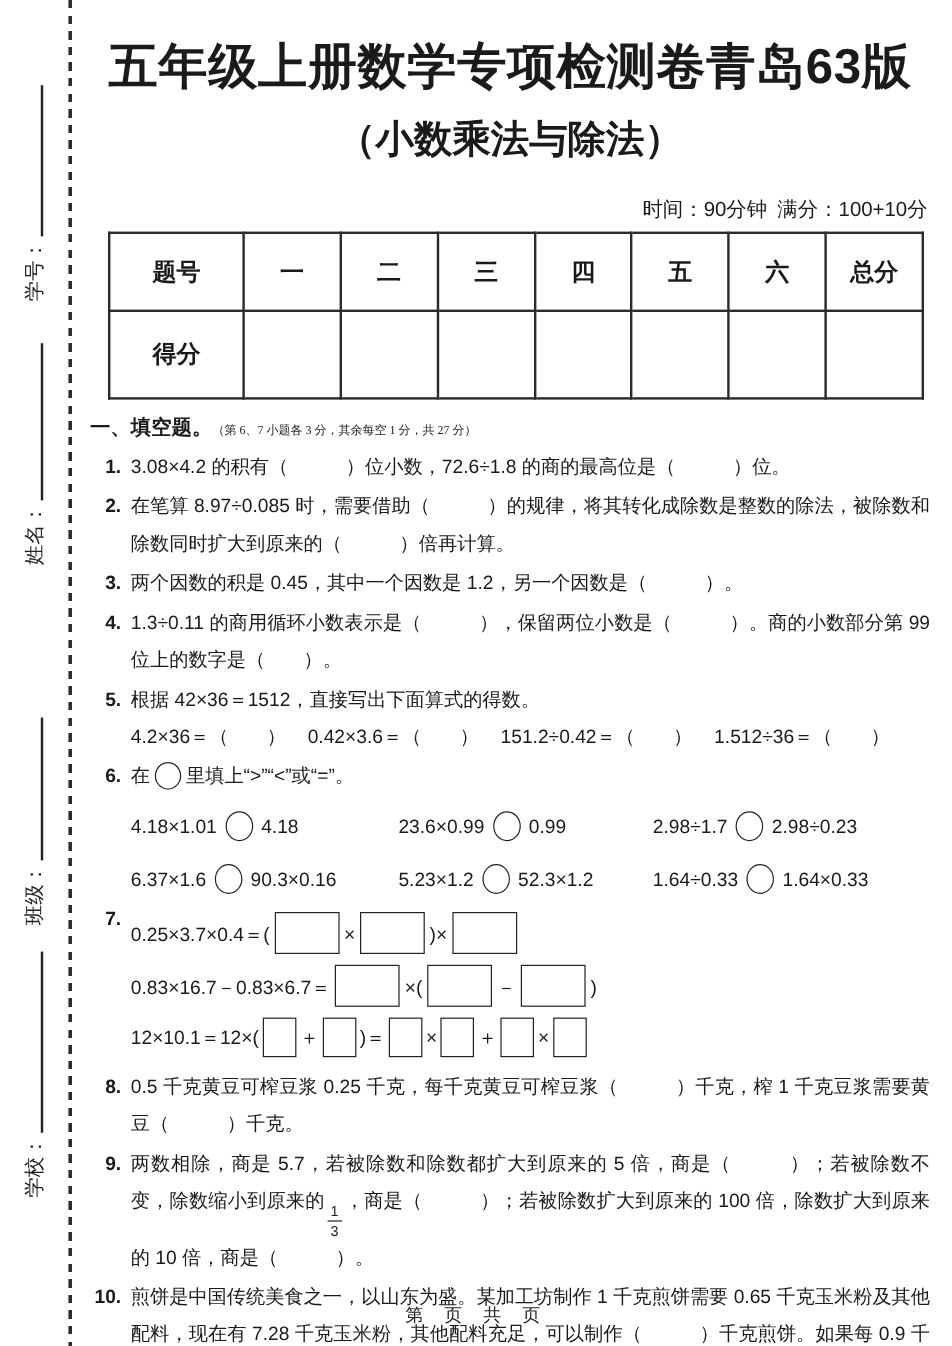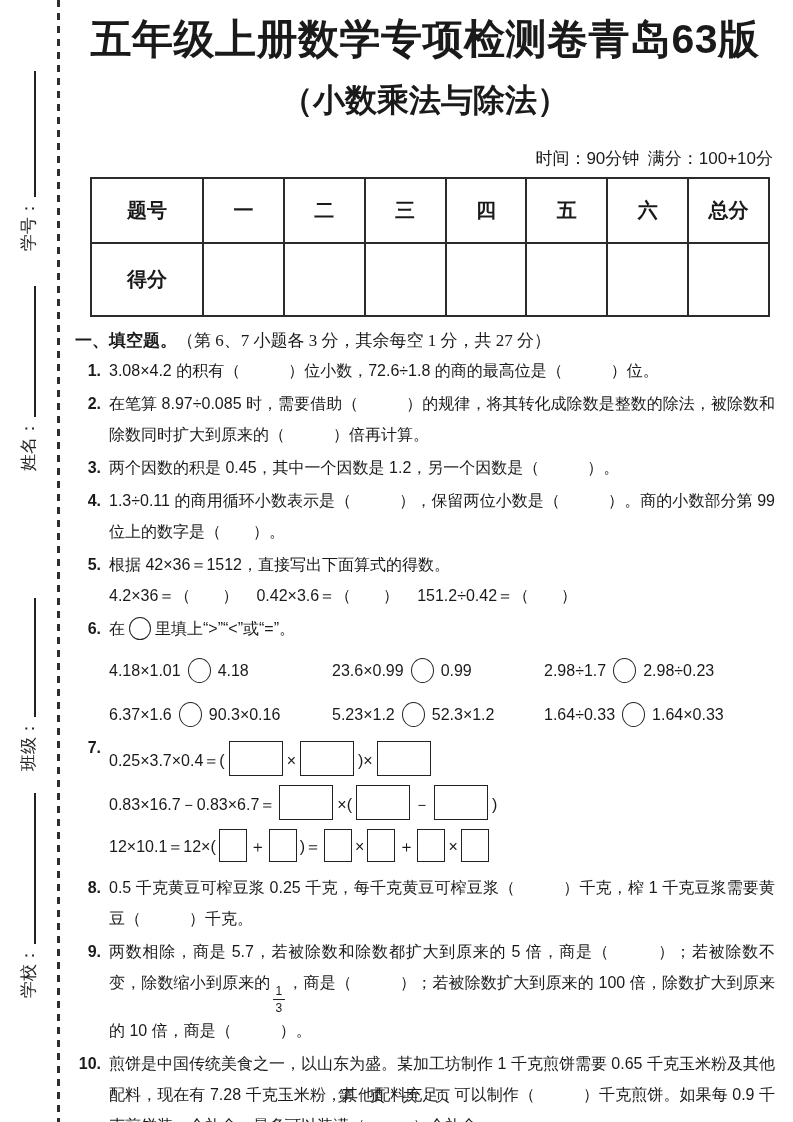--- a/index.html
+++ b/index.html
@@ -24,33 +24,33 @@
     white-space:nowrap;
   }
   .v-label .ln{flex:1;border-bottom:2px solid #222;margin:0 0 4px 3px;}
   .vl-id{left:40px;top:221px;width:180px;}
   .vl-name{left:40px;top:441px;width:185px;}
   .vl-class{left:40px;top:741px;width:173px;}
   .vl-school{left:40px;top:968px;width:205px;}
 
   
   .content{position:absolute;left:75px;top:0;width:700px;}
-  .title{margin:16px 0 0;text-align:center;font-size:41px;font-weight:700;line-height:1.15;letter-spacing:0.5px;}
+  .title{margin:32px 0 0;text-align:center;font-size:41px;font-weight:700;line-height:1.15;letter-spacing:0.5px;}
   .subtitle{margin:16px 0 0;text-align:center;font-size:32px;font-weight:700;}
   .meta{margin:24px 2px 0 0;text-align:right;font-size:17px;}
 
   table.score{border-collapse:collapse;table-layout:fixed;width:680px;margin:7px 0 0 15px;}
   table.score td{border:2px solid #2b2b2b;text-align:center;padding:10px;}
   table.score .r1 td{height:43px;font-size:20px;font-weight:600;}
   table.score .r2 td{height:51px;font-size:20px;font-weight:600;}
   table.score td.c0{width:90px;}
 
   .section-head{margin:12px 0 0;font-size:17px;line-height:24px;}
   .section-head .hb{font-weight:700;}
-  .section-head .hn{font-size:17px;font-family:"Liberation Serif","DejaVu Serif",serif;}
+  .section-head .hn{font-size:10px;font-family:"Liberation Serif","DejaVu Serif",serif;}
 
   .q{display:flex;margin-top:2px;font-size:16px;line-height:31px;}
   .qnum{min-width:26px;text-align:right;font-weight:700;padding-right:8px;}
   .qbody{flex:1;text-align:justify;}
 
   .q5-row{display:flex;gap:18px;white-space:nowrap;}
 
   .q6-grid{display:grid;grid-template-columns:223px 212px auto;row-gap:13px;margin-top:11px;}
   .cmp{white-space:nowrap;}
   .circle{
@@ -156,20 +156,21 @@
     </div>
 
     <div class="q">
       <span class="qnum">5.</span>
       <span class="qbody">
         <span>根据 42×36＝1512，直接写出下面算式的得数。</span>
         <span class="q5-row">
           <span>4.2×36＝（  ）</span>
           <span>0.42×3.6＝（  ）</span>
           <span>151.2÷0.42＝（  ）</span>
+          <span>1.512÷36＝（  ）</span>
         </span>
       </span>
     </div>
 
     <div class="q">
       <span class="qnum">6.</span>
       <span class="qbody">
         <span>在</span><span class="circle inline-small"></span><span>里填上“&gt;”“&lt;”或“=”。</span>
         <span class="q6-grid">
           <span class="cmp"><span>4.18×1.01</span><span class="circle"></span><span>4.18</span></span>

